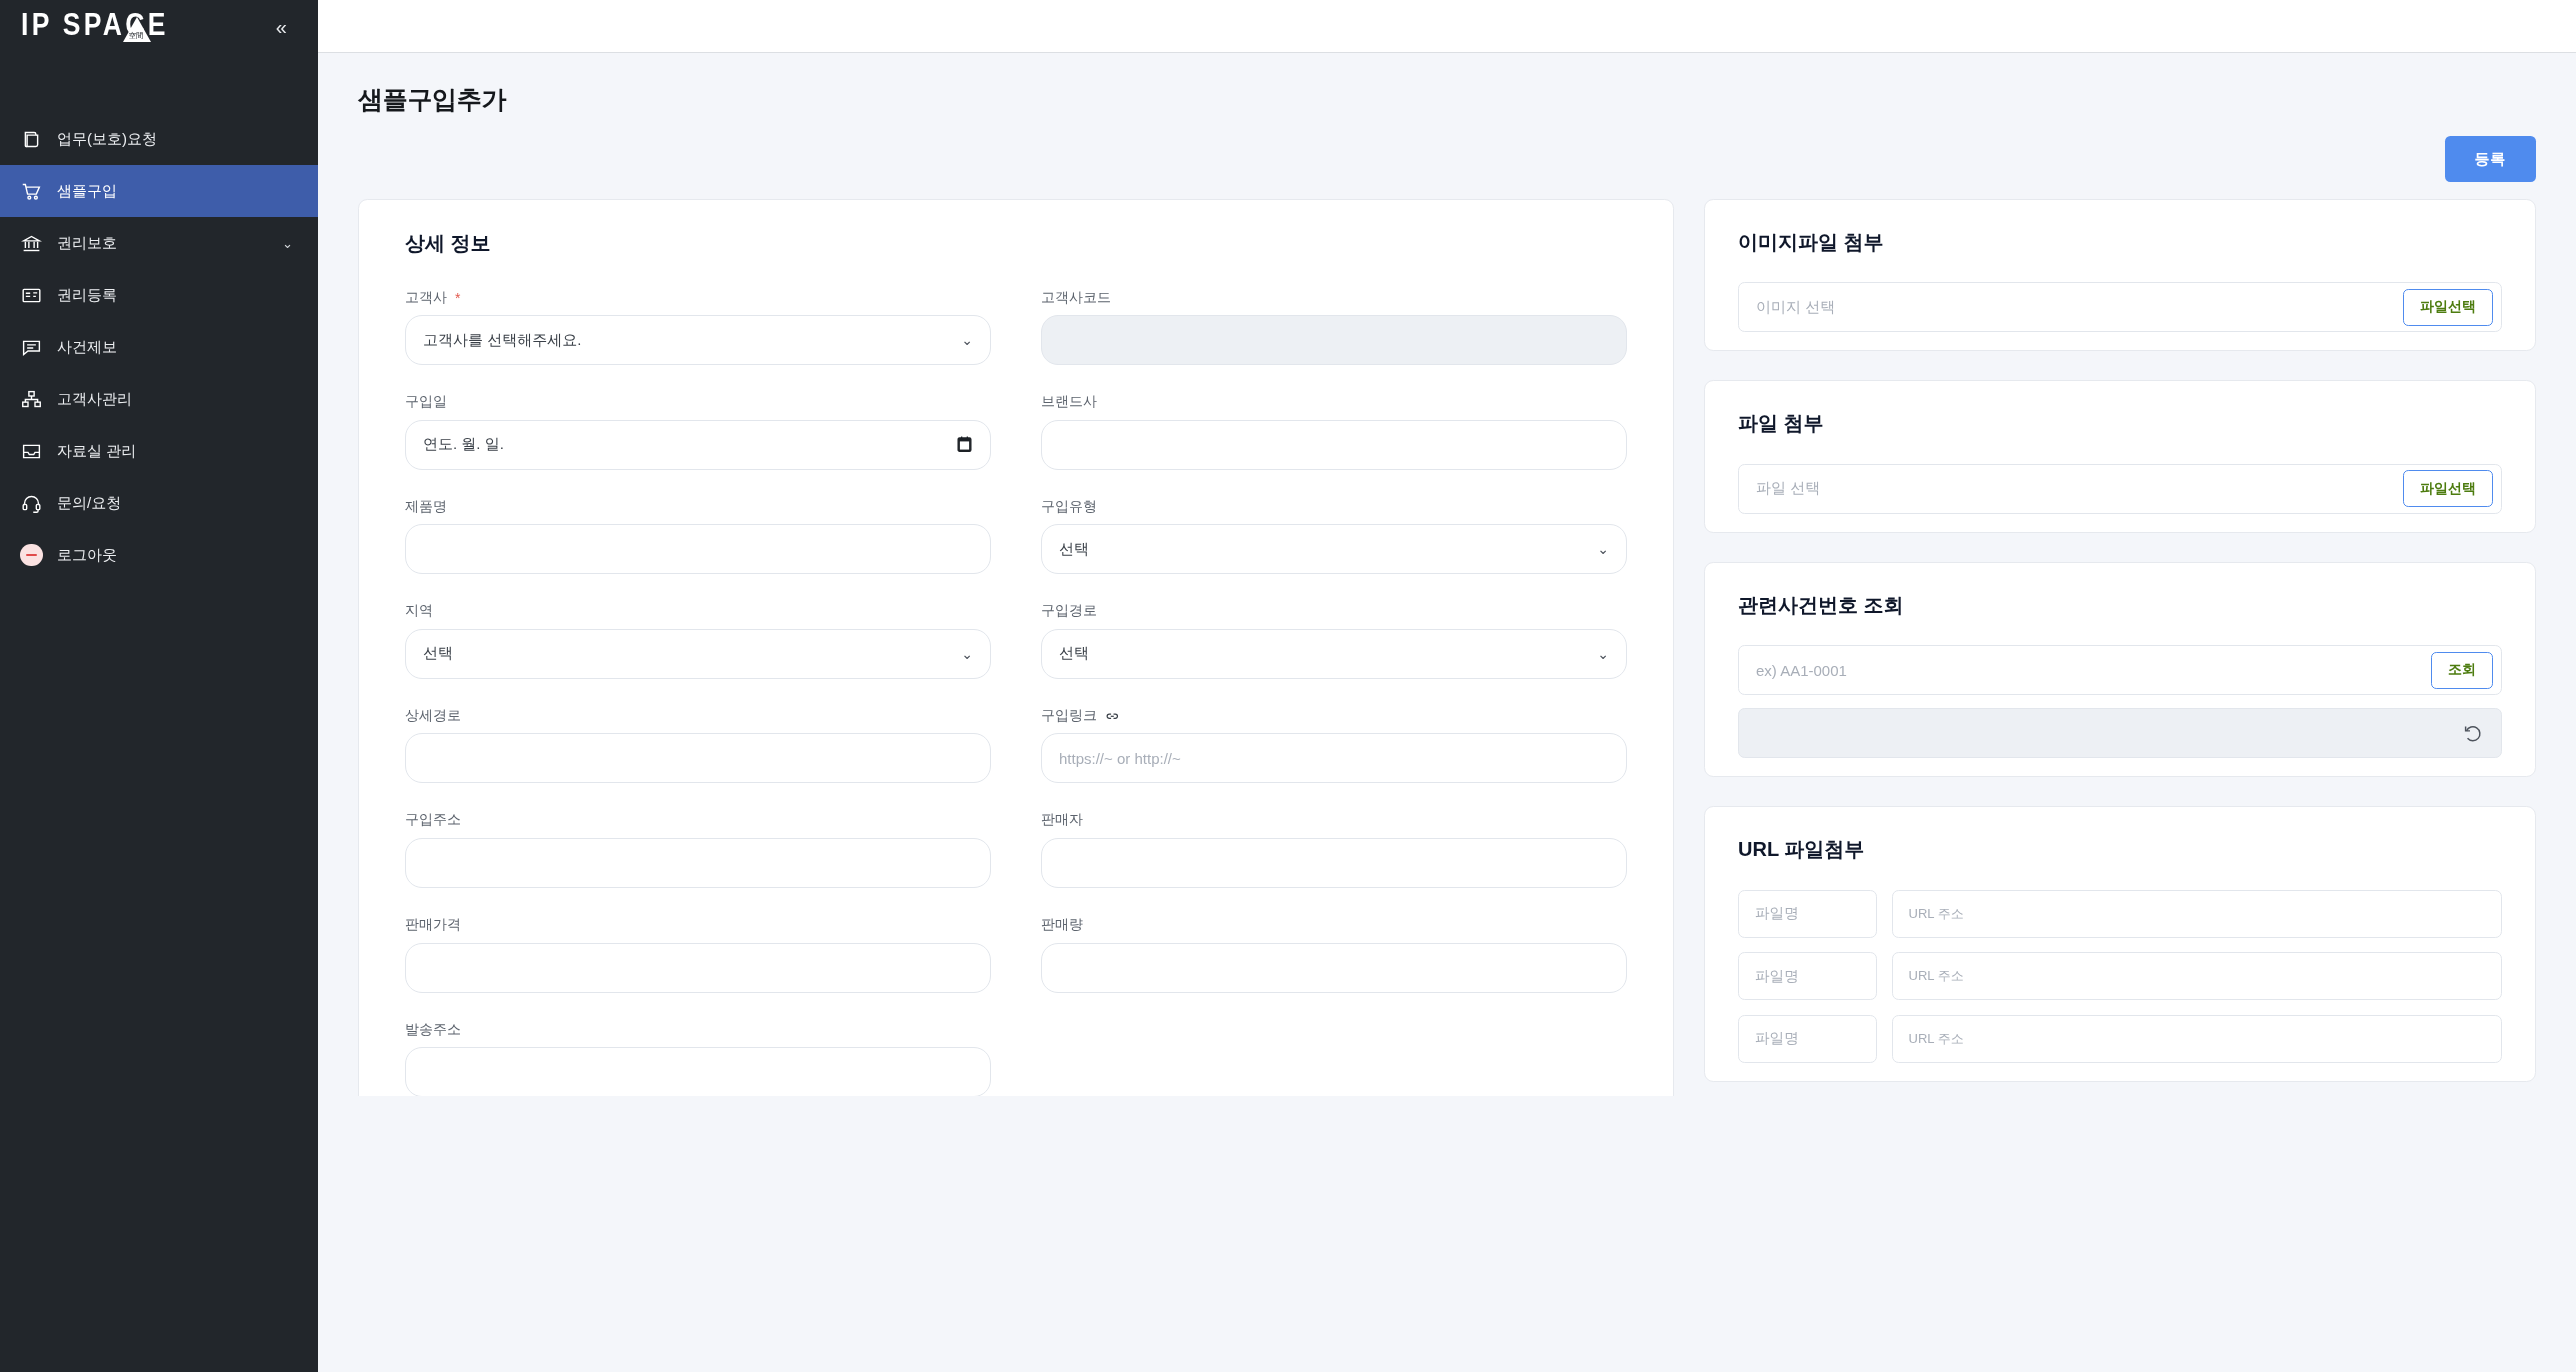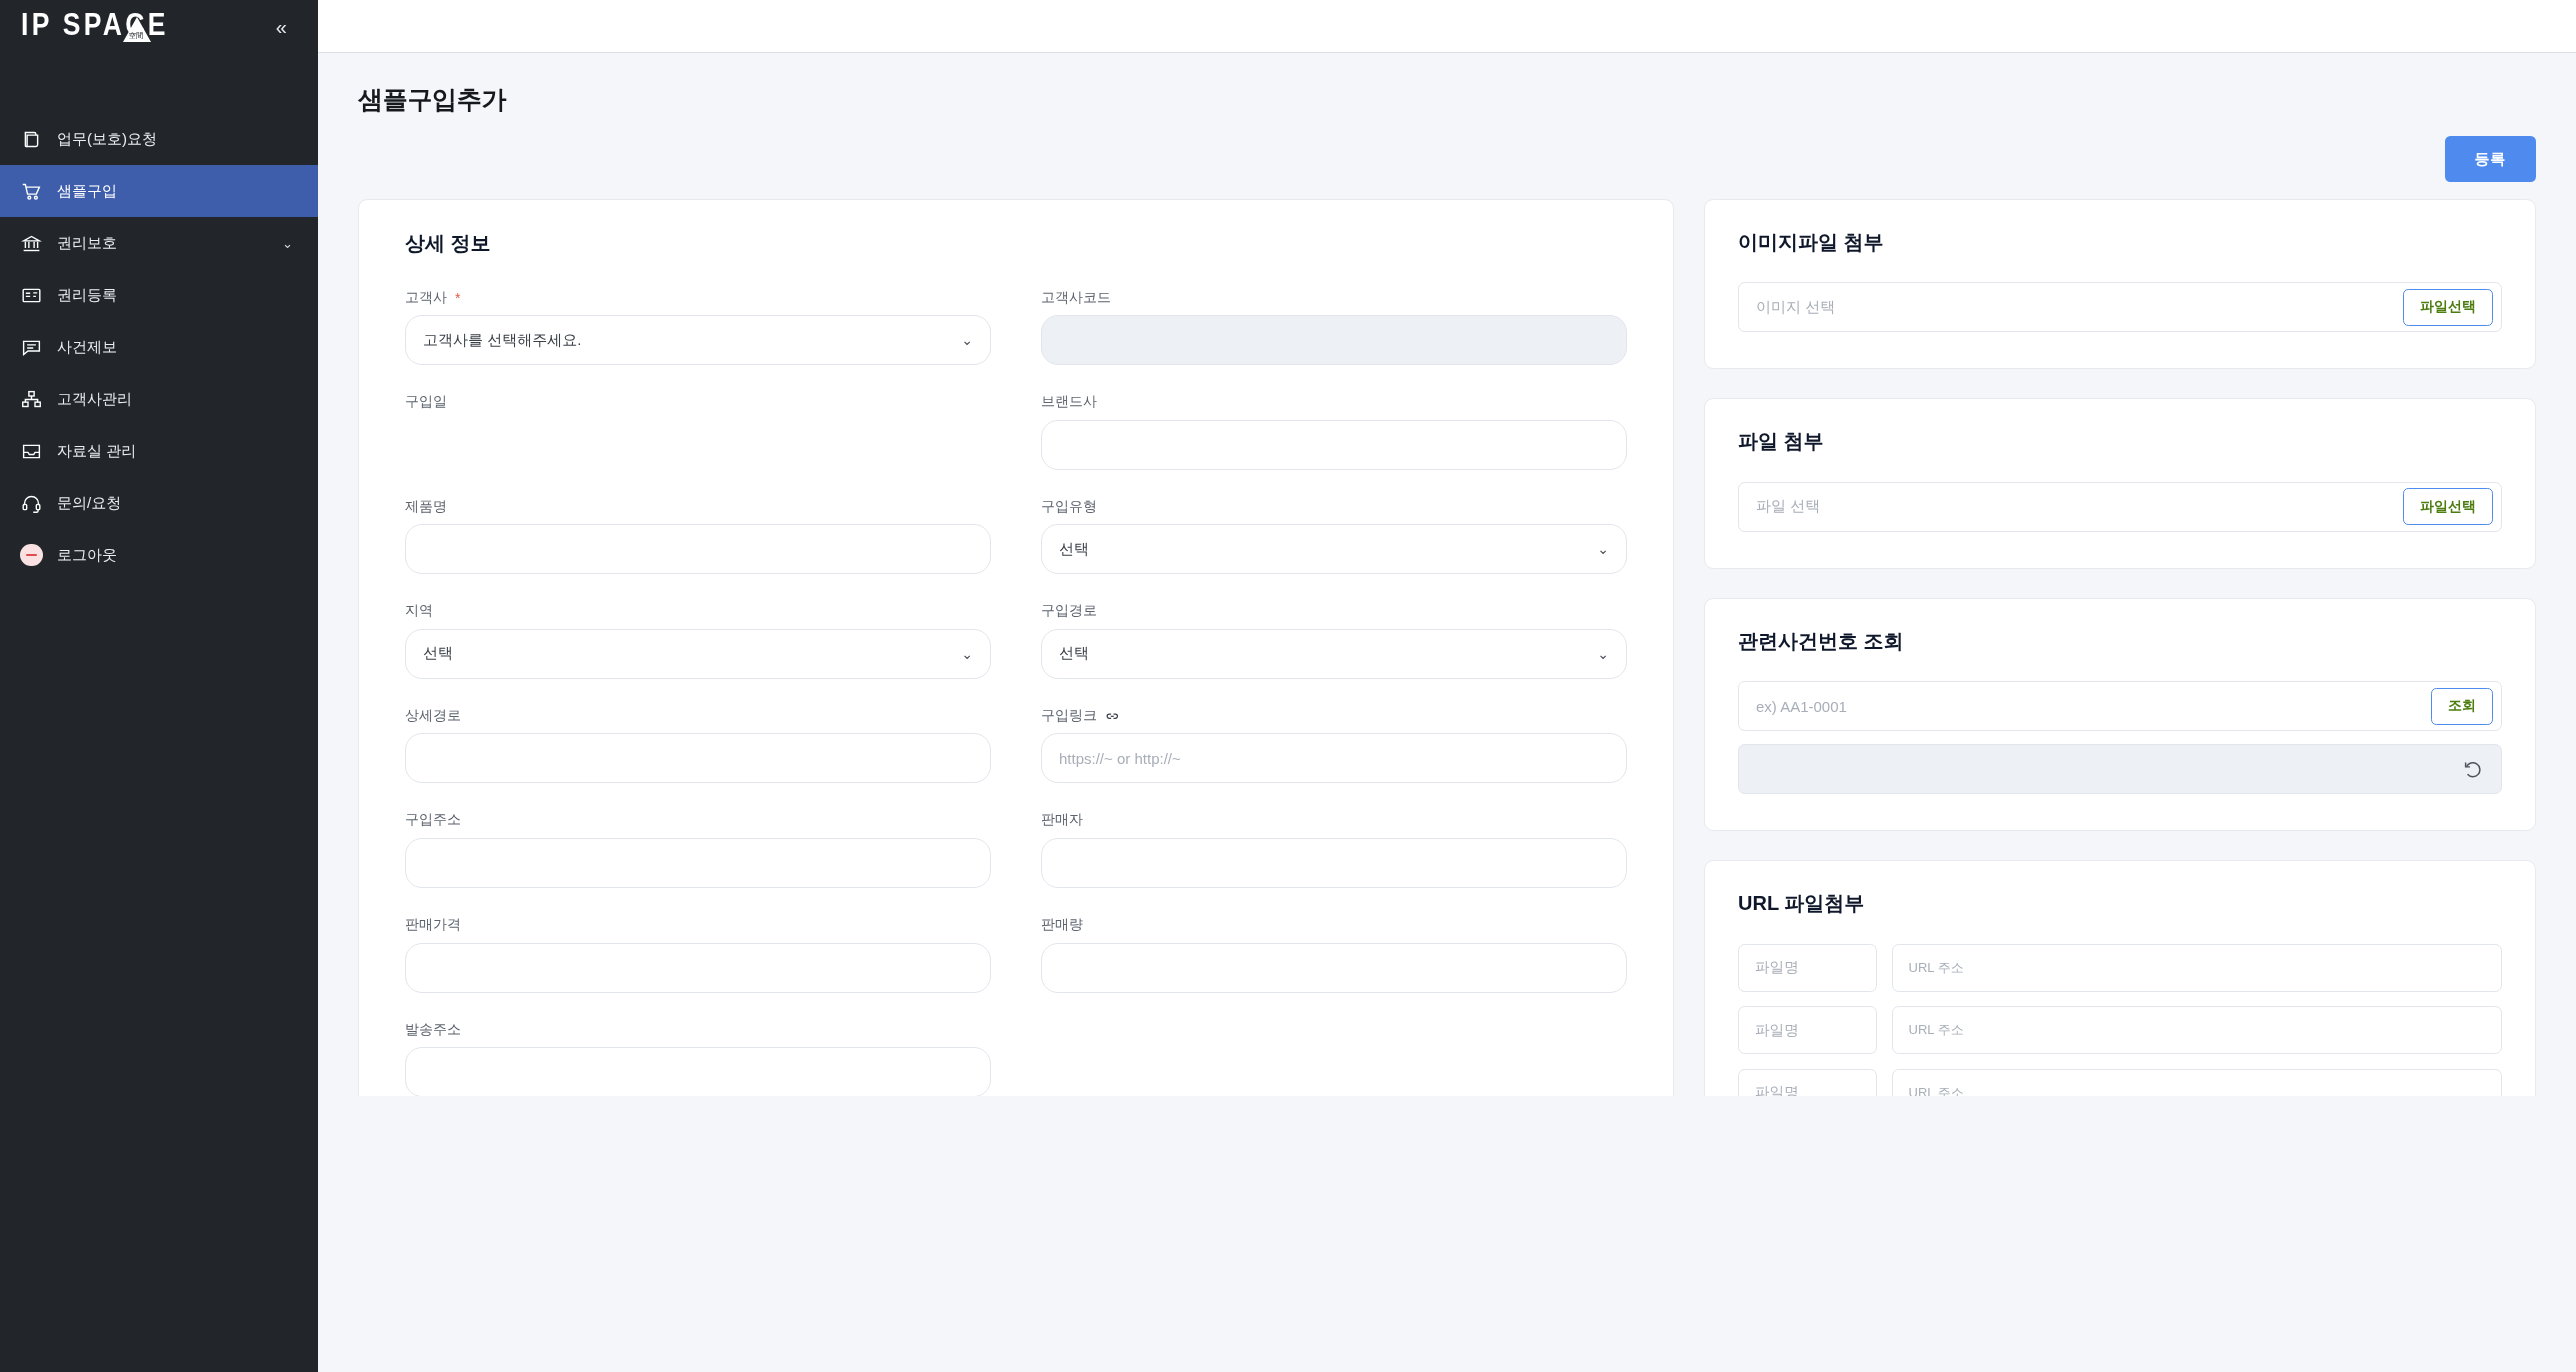--- a/index.html
+++ b/index.html
@@ -84,21 +84,21 @@
 
   .columns { display: flex; gap: 30px; margin-top: 16.5px; align-items: flex-start; }
   .col-left { flex: 0 0 1316px; }
   .col-right { flex: 1 1 auto; }
 
   .card {
     background: #ffffff; border: 0.7px solid #e6e9ee; border-radius: 9.3px;
     padding: 30px 46px 40px 46px;
   }
   .card + .card { margin-top: 29px; }
-  .card-side { padding: 29px 33px 36px 33px; }
+  .card-side { padding: 29px 33px 18px 33px; }
   .card-title { font-size: 20px; font-weight: 700; color: #0f172a; }
   .card-title.detail { margin-bottom: 32px; }
 
   .grid2 { display: grid; grid-template-columns: 1fr 1fr; column-gap: 50px; row-gap: 0; }
   .field { margin-bottom: 28px; }
   .flabel {
     font-size: 14px; color: #5c636d; margin-bottom: 8.6px;
     display: flex; align-items: center; gap: 8px;
   }
   .req { color: #e2574c; font-size: 14px; }
@@ -303,20 +303,30 @@
 
               <div class="field">
                 <div class="flabel">고객사코드</div>
                 <div class="ctrl disabled">
                   <span class="val"></span>
                 </div>
               </div>
 
               <div class="field">
                 <div class="flabel">구입일</div>
+                <div class="ctrl">
+                  <span class="val">연도. 월. 일.</span>
+                  <span class="cal">
+                    <svg viewBox="0 0 24 26" fill="none" stroke="#1d2126" stroke-width="1.8">
+                        <rect x="3" y="4" width="18" height="19" rx="2" fill="#1d2126"></rect>
+                        <path d="M8 2v4M16 2v4" stroke="#1d2126"></path>
+                        <rect x="5.5" y="9" width="13" height="11.5" fill="#ffffff" stroke="none"></rect>
+                      </svg>
+                  </span>
+                </div>
               </div>
 
               <div class="field">
                 <div class="flabel">브랜드사</div>
                 <div class="ctrl">
                   <span class="val"></span>
                 </div>
               </div>
 
 

